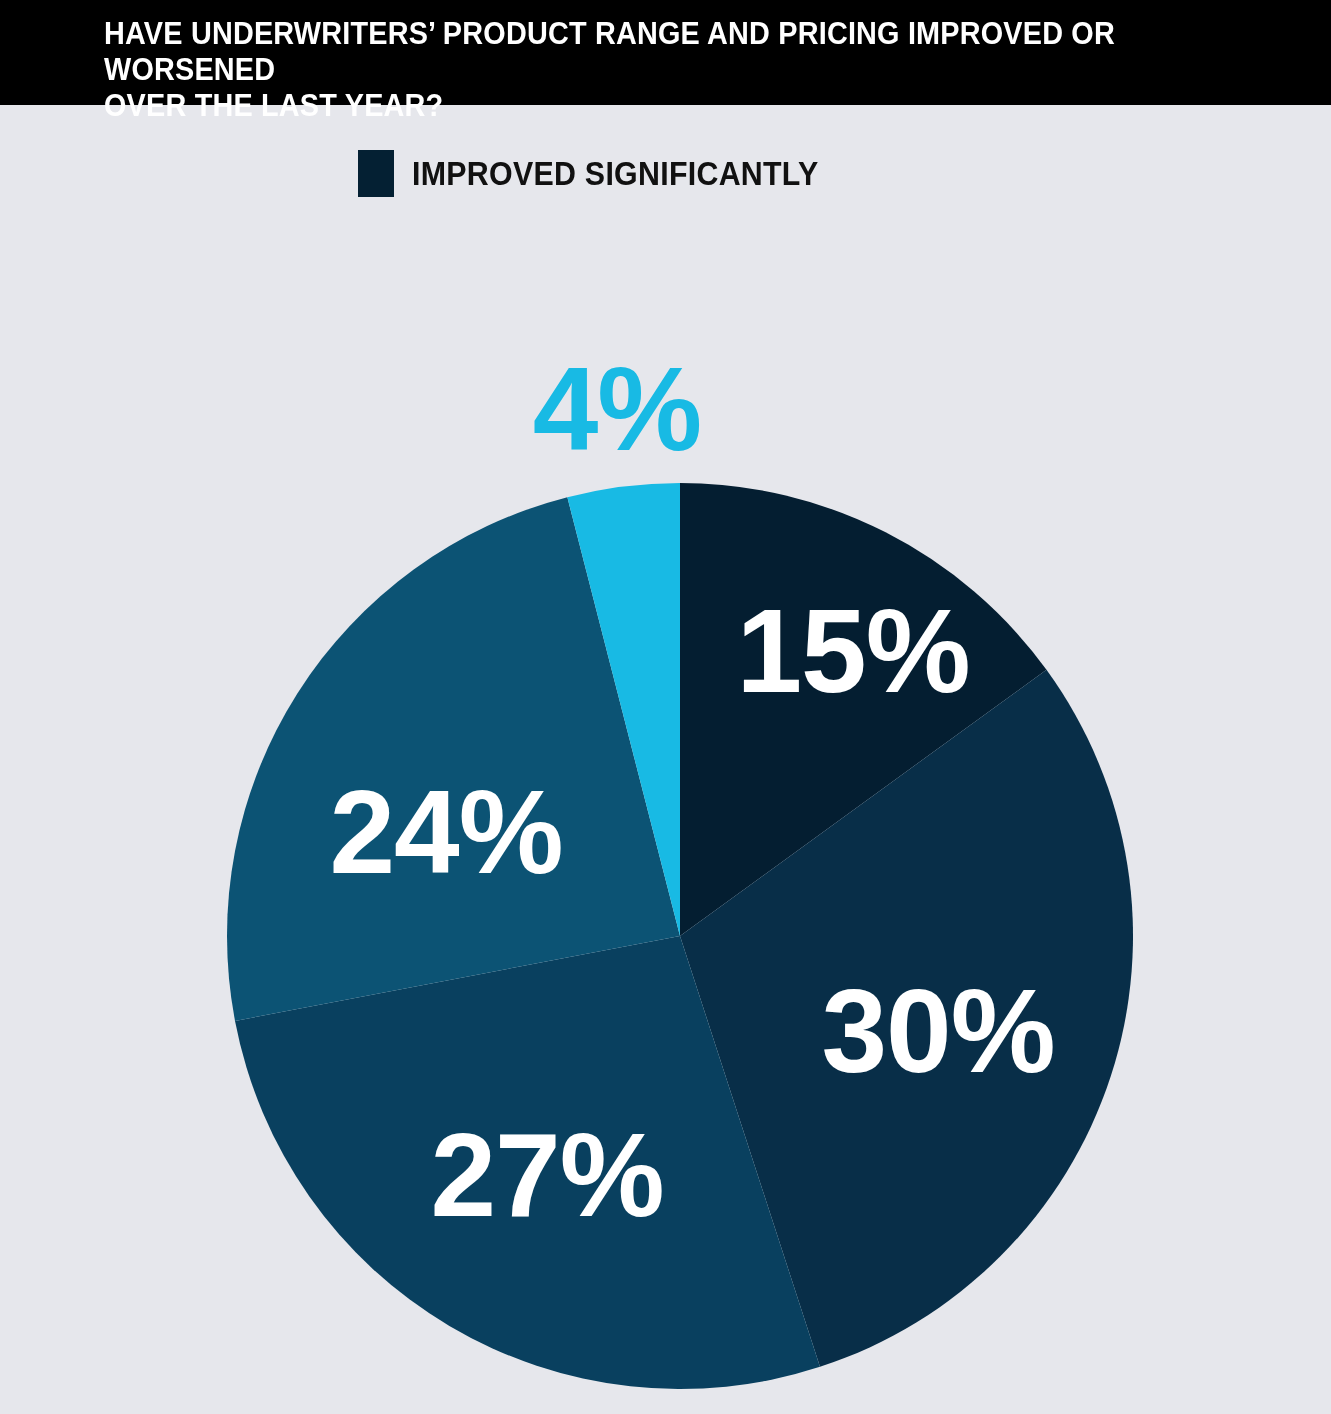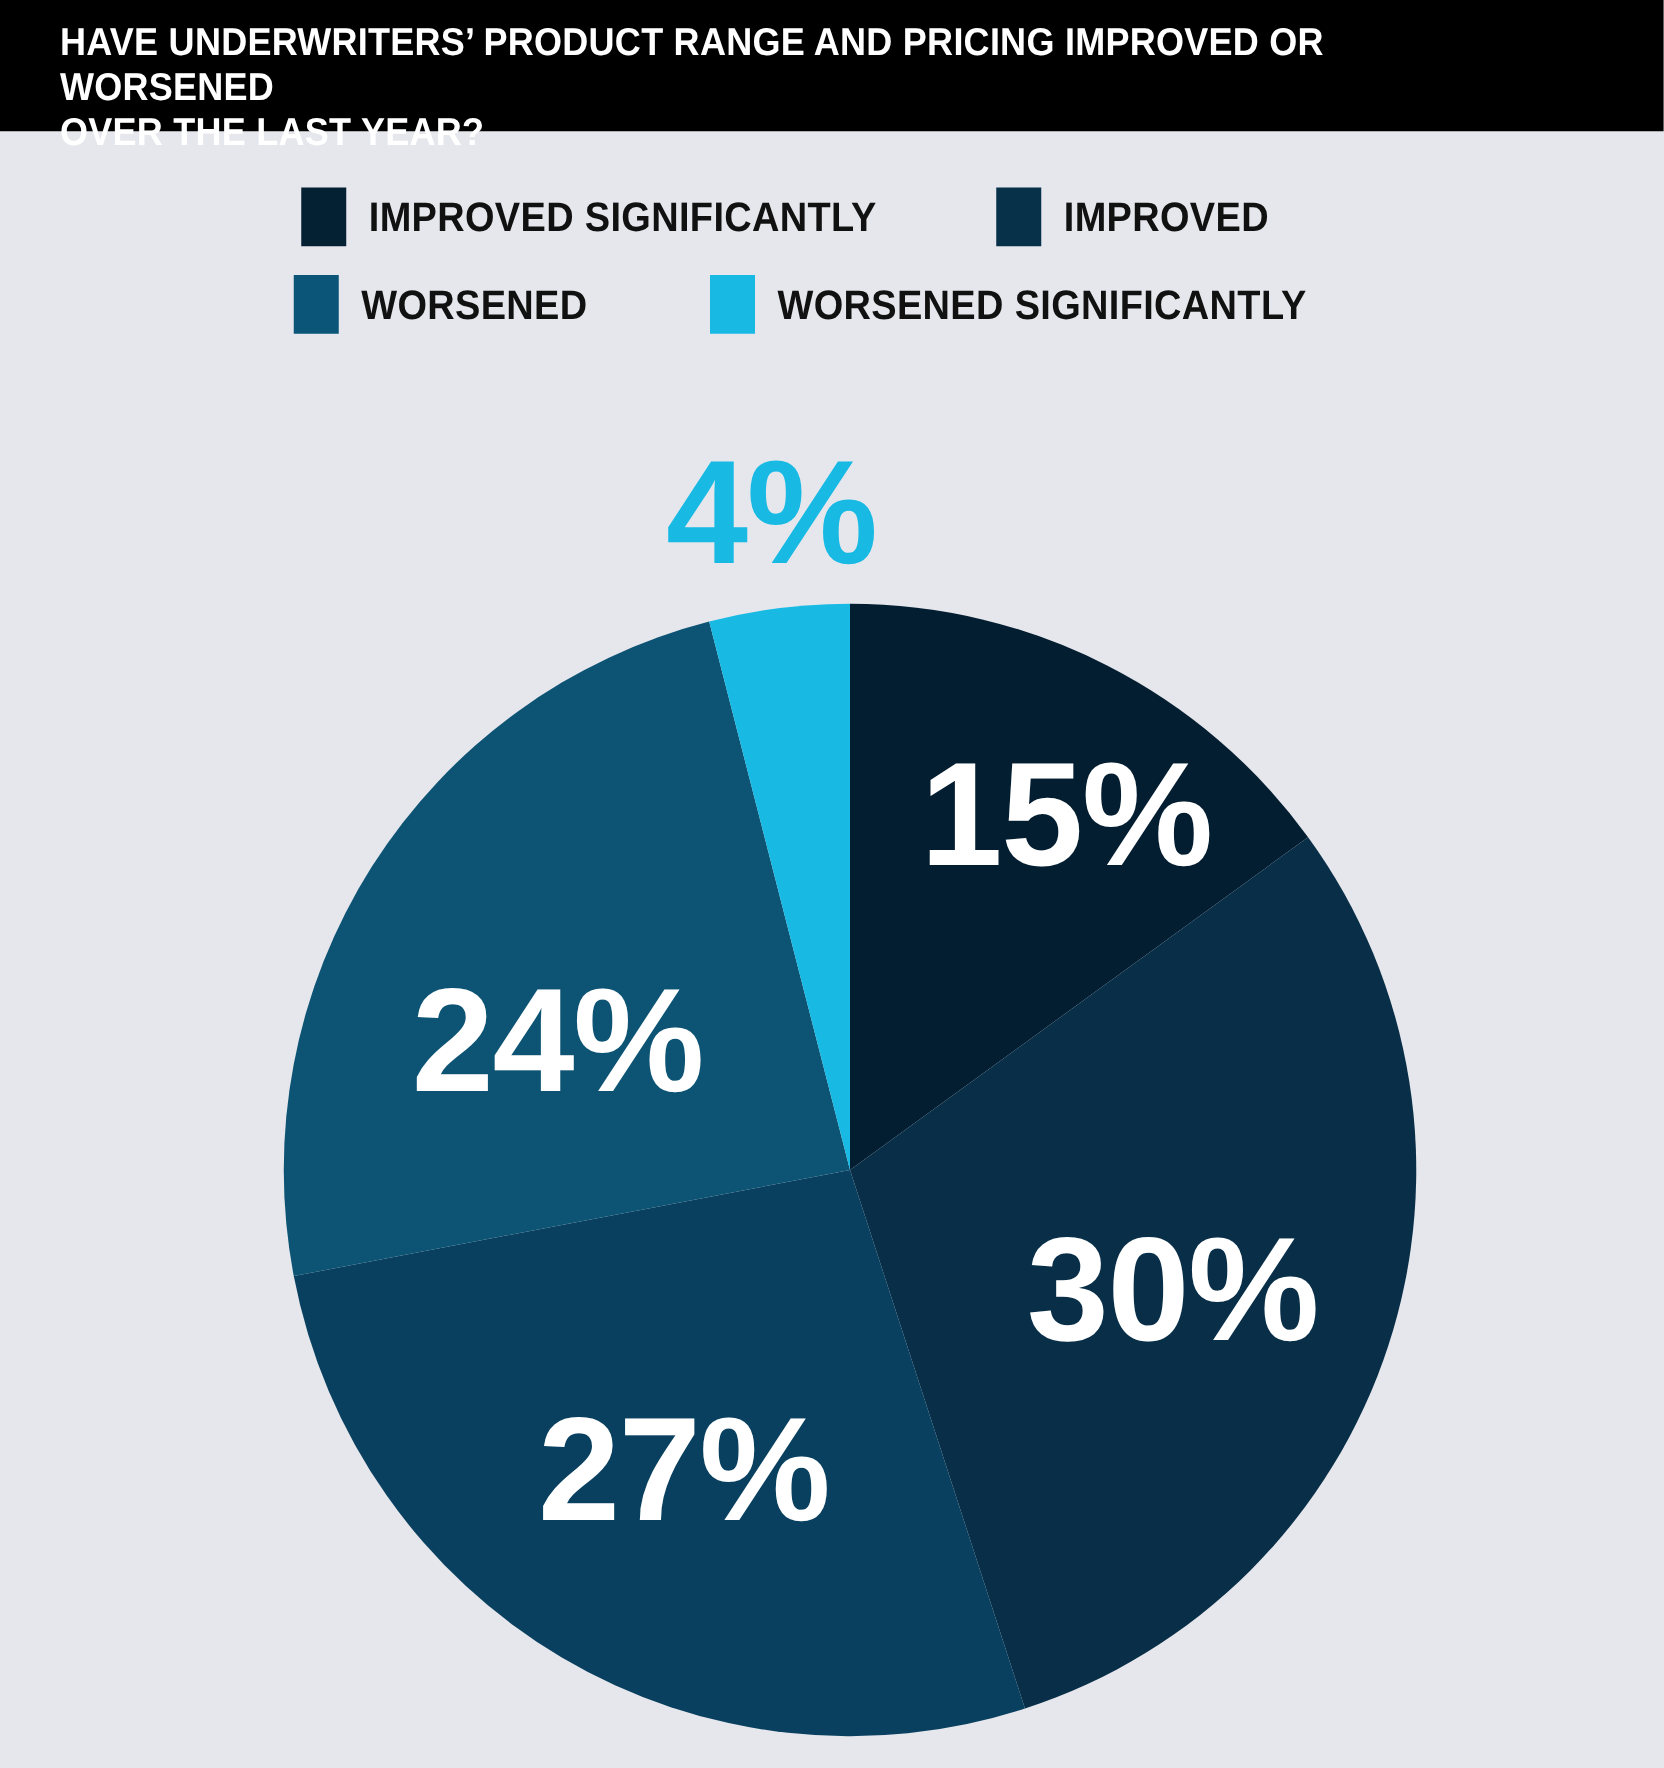--- a/index.html
+++ b/index.html
@@ -17,21 +17,21 @@
 
   
   #header-bar {
     position: absolute;
     left: 0;
     top: 0;
     width: 1331px;
     height: 105px;
     background: #000000;
     box-sizing: border-box;
-    padding: 16px 40px 0 48px;
+    padding: 16px 40px 0 104px;
   }
   #page-title {
     color: #FFFFFF;
     font-family: "Liberation Sans Narrow", "Liberation Sans", sans-serif;
     font-weight: bold;
     font-size: 31px;
     line-height: 1.16;
     letter-spacing: 0.2px;
     transform: scaleX(0.93);
     transform-origin: left top;
@@ -111,38 +111,23 @@
 </div>
 
 <div id="legend">
 
   <div class="legend-row">
     <div class="legend-item">
       <span class="legend-swatch" style="background:#042033"></span>
       <span class="legend-label">IMPROVED SIGNIFICANTLY</span>
     </div>
     <div class="legend-gap-a"></div>
-    <div class="legend-item">
-      <span class="legend-swatch" style="background:#073049"></span>
-      <span class="legend-label">IMPROVED</span>
-    </div>
     <div class="legend-gap-b"></div>
   </div>
 
-  <div class="legend-row">
-    <div class="legend-item">
-      <span class="legend-swatch" style="background:#0A5578"></span>
-      <span class="legend-label">WORSENED</span>
-    </div>
-    <div class="legend-gap-c"></div>
-    <div class="legend-item">
-      <span class="legend-swatch" style="background:#18BAE4"></span>
-      <span class="legend-label">WORSENED SIGNIFICANTLY</span>
-    </div>
-  </div>
 
 </div>
 
 <div id="pie-wrap">
   <svg id="pie-svg" width="1331" height="1084" viewBox="0 0 1331 1084">
     <g id="pie-slices">
         <path d="M 680 606 L 680 153 A 453 453 0 0 1 1046.4846984518513 339.7332807115097 Z" fill="#041E31"></path>
         <path d="M 680 606 L 1046.4846984518513 339.7332807115097 A 453 453 0 0 1 819.9846984518512 1036.8286018817046 Z" fill="#082E48"></path>
         <path d="M 680 606 L 819.9846984518512 1036.8286018817046 A 453 453 0 0 1 235.02387541990402 690.8837355073332 Z" fill="#09405F"></path>
         <path d="M 680 606 L 235.02387541990402 690.8837355073332 A 453 453 0 0 1 567.3434811143205 167.2318280087302 Z" fill="#0C5374"></path>

